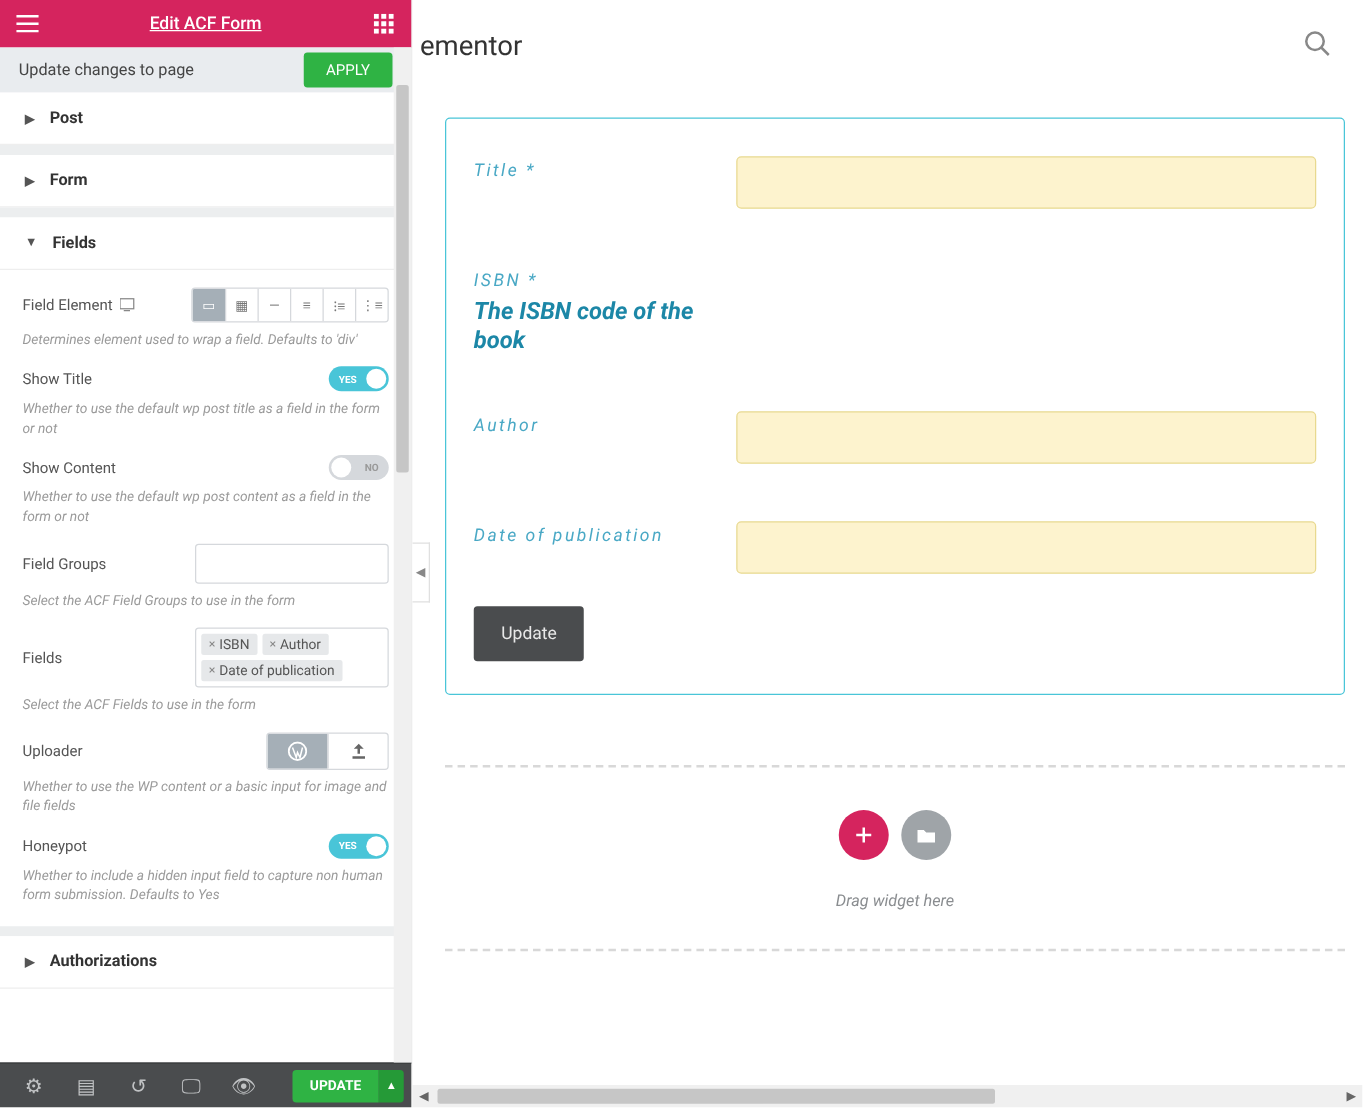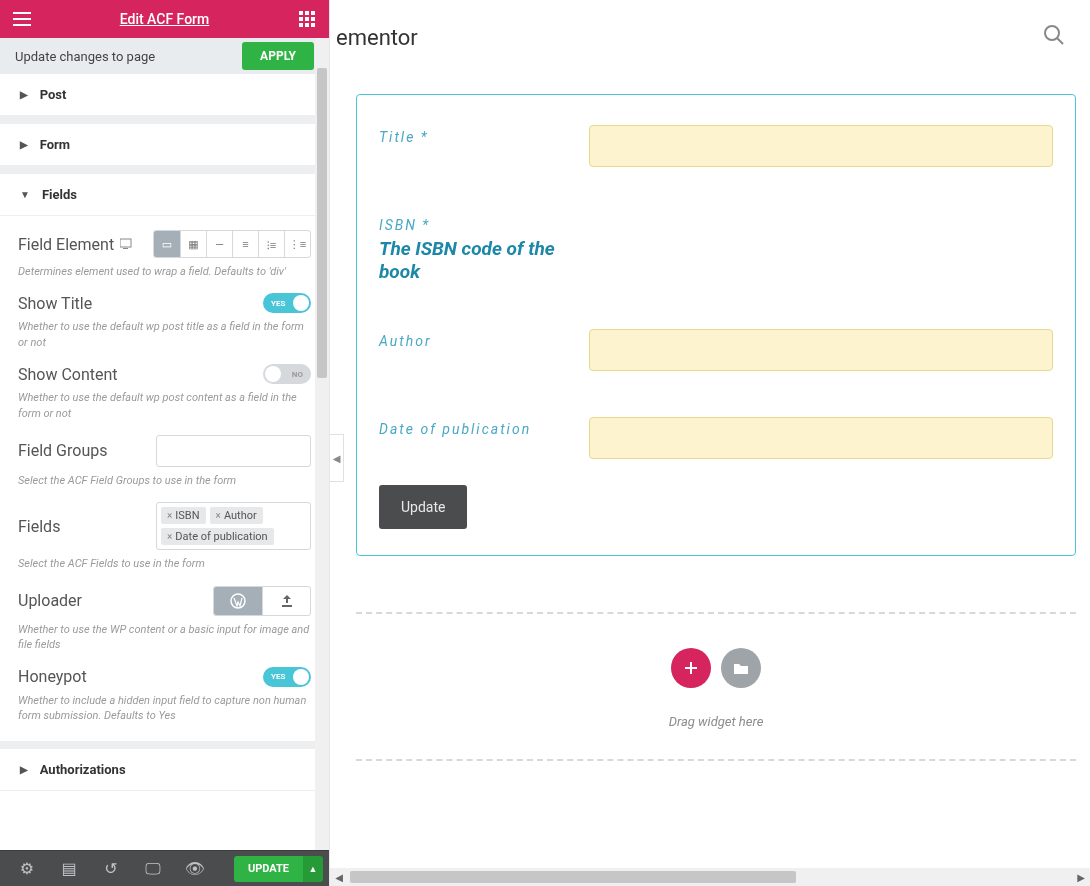--- a/index.html
+++ b/index.html
@@ -7,30 +7,30 @@
 .app { display: flex; width: 100%; height: 100%; position: relative; }
 
 
 .sidebar { width: 330px; height: 100%; background: #fff; display: flex; flex-direction: column; border-right: 1px solid #e6e6e6; position: relative; }
 .sidebar-header { height: 38px; background: #d5245e; color: #fff; display: flex; align-items: center; justify-content: space-between; padding: 0 10px; }
 .sidebar-header .title { flex: 1; text-align: center; font-size: 14px; font-weight: 500; text-decoration: underline; }
 .burger, .grid-btn { width: 24px; height: 24px; display: flex; align-items: center; justify-content: center; cursor: pointer; }
 .burger svg, .grid-btn svg { fill: #fff; }
 
 .apply-row { height: 36px; background: #e9ecef; display: flex; align-items: center; justify-content: space-between; padding: 0 15px; font-size: 13px; color: #444; }
-.apply-btn { background: #2fb344; color: #fff; border: none; padding: 7px 18px; border-radius: 3px; font-size: 12px; font-weight: 700; cursor: pointer; }
+.apply-btn { background: #2fb344; color: #fff; border: none; padding: 7px 18px; border-radius: 3px; font-size: 12px; font-weight: 400; cursor: pointer; }
 
 .panel-scroll { flex: 1; overflow-y: auto; position: relative; }
 .section-head { height: 42px; display: flex; align-items: center; padding: 0 20px; border-bottom: 1px solid #eee; font-size: 13px; font-weight: 700; color: #333; cursor: pointer; background:#fff; }
 .section-head .caret { margin-right: 12px; font-size: 10px; color:#555; }
 .section-gap { height: 8px; background: #eceeef; }
 
 .section-body { padding: 14px 18px; font-size: 12px; color: #555; }
 .row { display: flex; align-items: center; justify-content: space-between; margin-bottom: 6px; }
-.row label { font-size: 16px; color: #555; display:flex; align-items:center; gap:6px;}
+.row label { font-size: 12px; color: #555; display:flex; align-items:center; gap:6px;}
 .hint { font-size: 11px; color: #9a9a9a; font-style: italic; line-height: 1.4; margin-bottom: 14px; }
 
 .btn-group { display: flex; border: 1px solid #d5d8dc; border-radius: 3px; overflow: hidden; }
 .btn-group .opt { width: 26px; height: 26px; display: flex; align-items: center; justify-content: center; border-left: 1px solid #d5d8dc; cursor: pointer; color:#777; font-size:11px;}
 .btn-group .opt:first-child { border-left: none; }
 .btn-group .opt.active { background: #a5afb7; color: #fff; }
 
 .toggle { width: 48px; height: 20px; border-radius: 20px; position: relative; cursor: pointer; font-size: 8px; font-weight:700; color:#fff; display:flex; align-items:center; }
 .toggle.on { background: #49c5d8; padding-left:8px;}
 .toggle.off { background: #d5d8dc; color:#999; justify-content:flex-end; padding-right:8px;}

